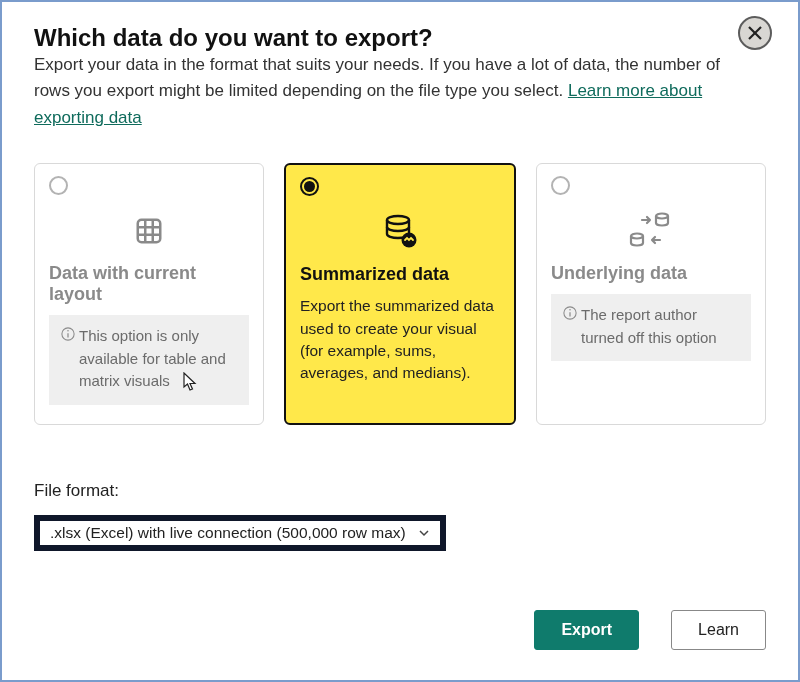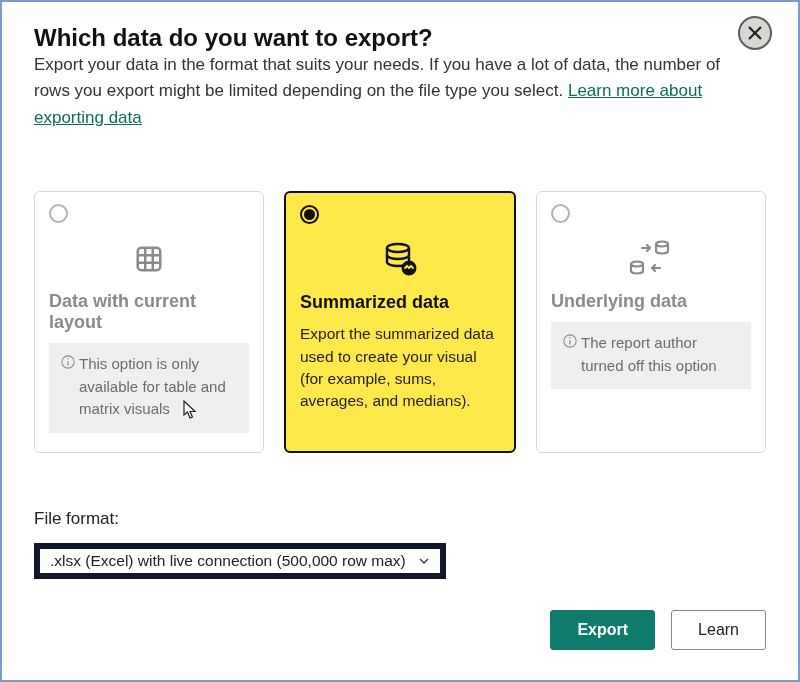--- a/index.html
+++ b/index.html
@@ -3,38 +3,38 @@
 <meta charset="utf-8">
 <style>
   * { box-sizing: border-box; margin: 0; padding: 0; }
   html, body { width: 800px; height: 682px; font-family: "Segoe UI", Arial, sans-serif; }
   body { border: 2px solid #7a9ccc; background: #fff; padding: 18px 32px 32px 32px; position: relative; }
   h1 { font-size: 24px; font-weight: 700; color: #111; margin-top: 4px; }
   .close-btn { position: absolute; top: 14px; right: 26px; width: 34px; height: 34px; border-radius: 50%; background: #d9d7d3; border: 2px solid #5c5c5c; display: flex; align-items: center; justify-content: center; cursor: pointer; }
   .close-btn svg { width: 14px; height: 14px; stroke: #222; stroke-width: 2.2; }
   .intro { color: #333; font-size: 17px; line-height: 1.55; max-width: 720px; }
   .intro a { color: #0f6b5c; text-decoration: underline; }
-  .cards { display: flex; gap: 20px; margin-top: 60px; }
+  .cards { display: flex; gap: 20px; margin-top: 32px; }
   .card { flex: 1; border: 1px solid #d9d9d9; border-radius: 6px; padding: 12px 14px 18px 14px; position: relative; min-height: 262px; }
   .card.selected { background: #ffe84a; border: 2.5px solid #111; }
   .radio { width: 19px; height: 19px; border: 2px solid #b3b3b3; border-radius: 50%; position: relative; margin-bottom: 6px; display: inline-block; }
   .radio.checked { border-color: #111; }
   .radio.checked::after { content: ""; position: absolute; top: 2px; left: 2px; width: 11px; height: 11px; background: #111; border-radius: 50%; }
   .card-icon { text-align: center; margin: 6px 0 12px 0; height: 40px; display: flex; align-items: center; justify-content: center; }
   .card-title { font-size: 18px; font-weight: 600; }
   .card.disabled .card-title { color: #8a8a8a; }
   .card.selected .card-title { color: #111; }
   .card-body { font-size: 15.5px; line-height: 1.45; margin-top: 10px; color: #222; }
   .info-box { background: #efefef; padding: 10px 12px 12px 12px; margin-top: 10px; color: #6b6b6b; font-size: 15px; line-height: 1.5; display: flex; gap: 4px; }
   .info-icon { flex: 0 0 auto; }
   .cursor { position: absolute; left: 148px; top: 208px; }
   .ff-label { margin-top: 56px; font-size: 17px; color: #222; }
   .ff-select { margin-top: 14px; width: 412px; height: 36px; border: 6px solid #0f172a; background: #fff; display: flex; align-items: center; padding: 0 10px; justify-content: space-between; cursor: pointer; font-size: 15.5px; color: #222; }
   .ff-select svg { width: 12px; height: 12px; }
-  .actions { position: absolute; right: 32px; bottom: 30px; display: flex; gap: 16px; }
+  .actions { position: absolute; right: 32px; bottom: 30px; display: flex; gap: 32px; }
   .btn { height: 40px; padding: 0 26px; font-size: 16px; border-radius: 3px; cursor: pointer; display: inline-flex; align-items: center; justify-content: center; }
   .btn-primary { background: #0f7b6c; color: #fff; border: 1px solid #0f7b6c; font-weight: 600; }
   .btn-secondary { background: #fff; color: #222; border: 1px solid #888; }
 </style>
 </head>
 <body>
 
 <h1>Which data do you want to export?</h1>
 
 <div class="close-btn" aria-label="Close">

